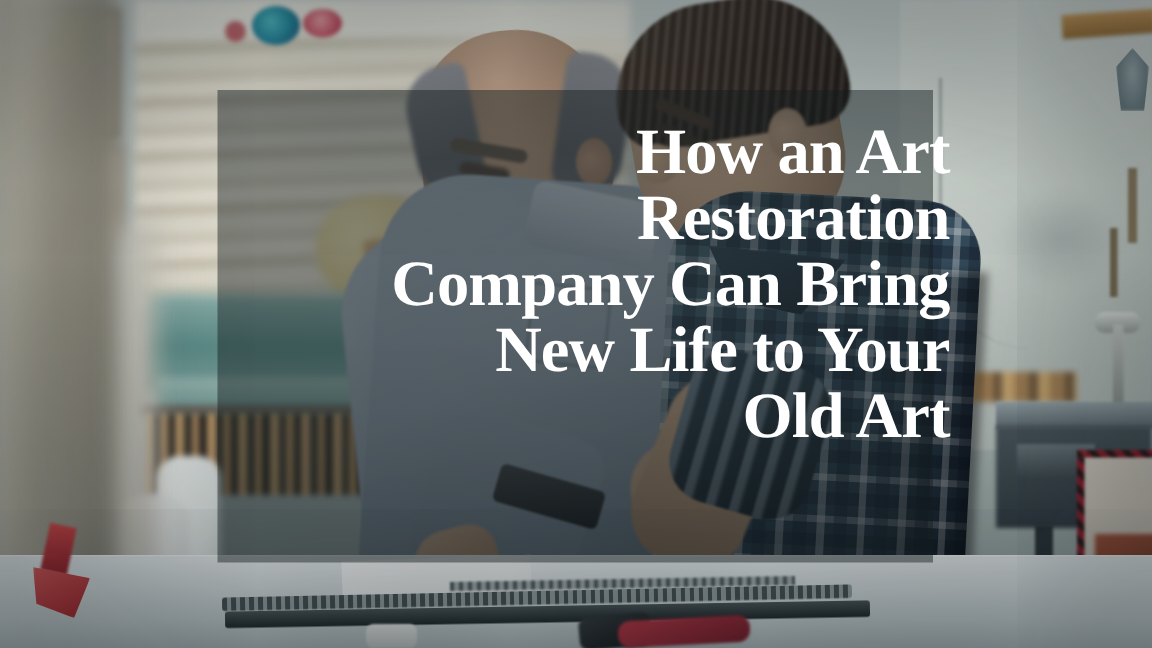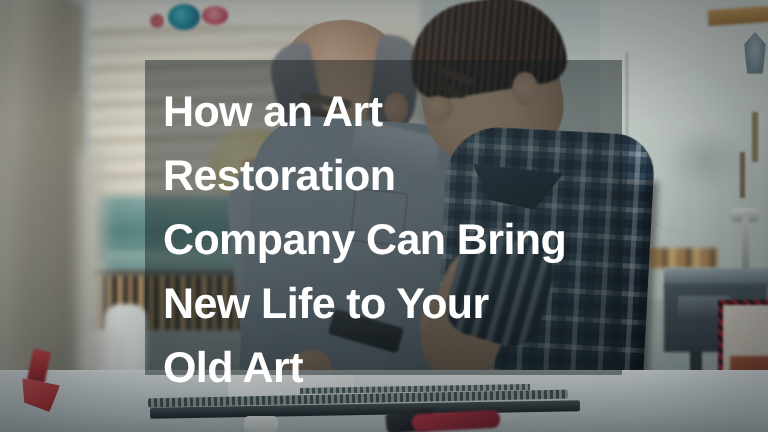--- a/index.html
+++ b/index.html
@@ -524,27 +524,28 @@
   .overlay-panel {
     position:absolute;
     left:145px; top:60px; width:477px; height:315px;
     background:rgba(20,28,30,.46);
   }
   .headline {
     position:absolute;
     left:163px; top:80px;
     width:470px;
     color:#ffffff;
-    font-family:Liberation Sans, sans-serif;
+    font-family:Liberation Serif, serif;
     font-weight:bold;
     font-size:43px;
-    line-height:64px;
+    line-height:44px;
     letter-spacing:-.6px;
     white-space:pre-line;
     text-rendering:geometricPrecision;
+    text-align:right;
   }
 </style>
 </head>
 <body>
 
 <div class="hero">
 
   <div class="scene">
     <div class="wall"></div>
     <div class="wall-right"></div>

